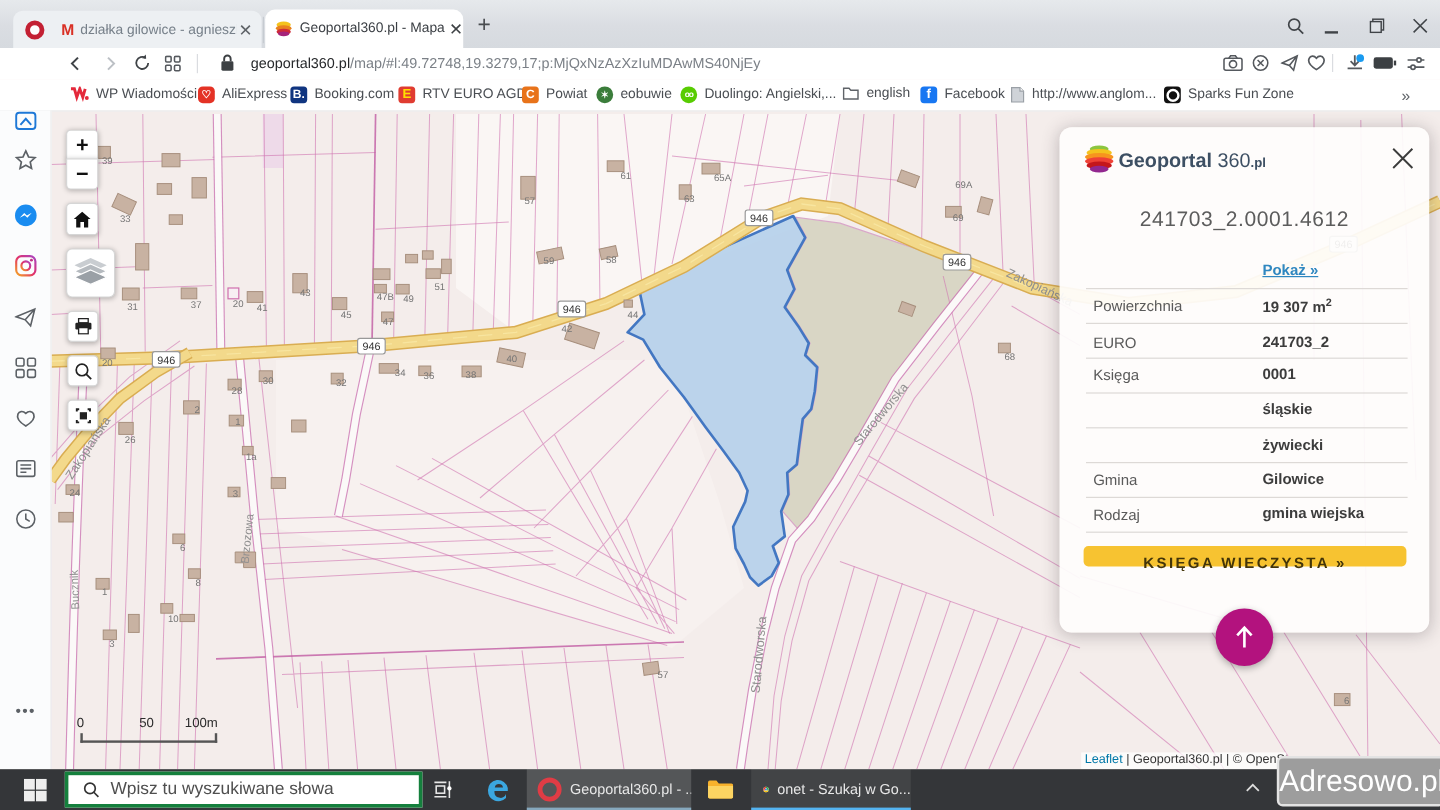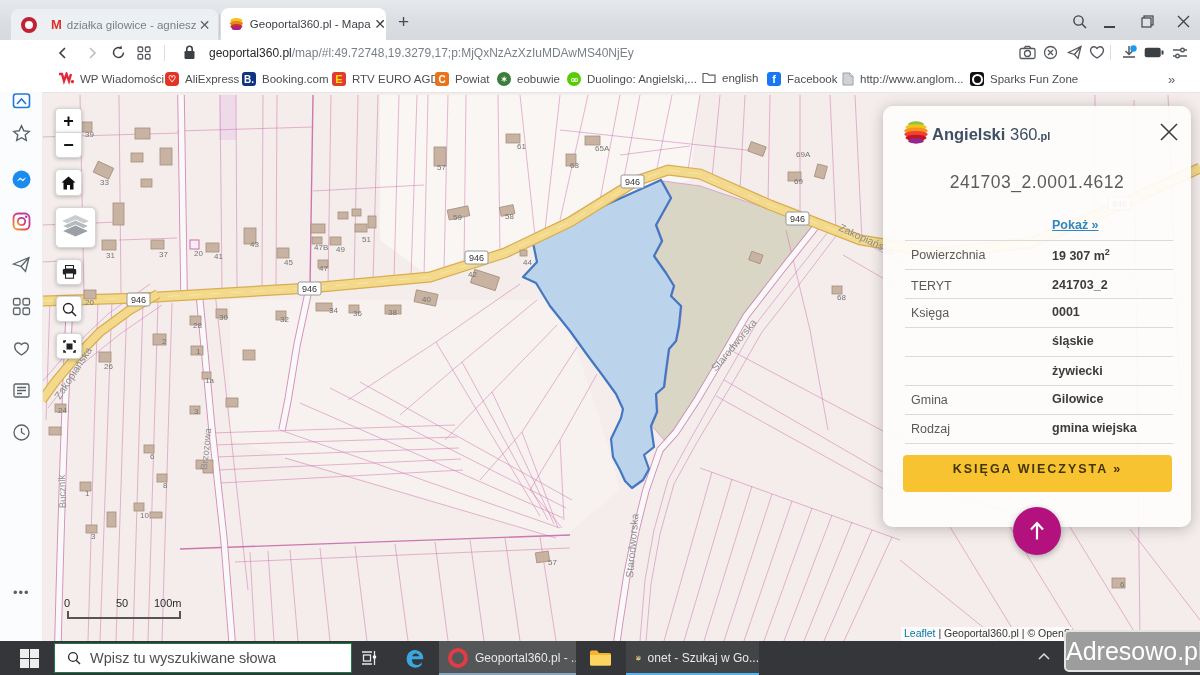--- a/index.html
+++ b/index.html
@@ -29,29 +29,29 @@
 #sidebar{left:0;top:92px;width:42px;height:549px;background:#fbfcfd;border-right:1px solid #ececec;}
 .sic{position:absolute;left:12px;width:19px;height:19px;color:#5c6166;}
 
 .mbtn{position:absolute;background:#fff;border:1px solid #d6d6d6;border-radius:4px;box-shadow:0 1px 4px rgba(0,0,0,.25);display:flex;align-items:center;justify-content:center;color:#111;}
 
 #panel{left:883px;top:106px;width:308px;height:421px;background:rgba(254,253,252,.93);border-radius:10px;box-shadow:0 2px 14px rgba(60,50,60,.3);}
 #panel .row{position:absolute;left:28px;width:262px;font-size:12.5px;color:#5a5a5a;}
 #panel .val{position:absolute;left:169px;font-weight:bold;color:#3c3c3c;font-size:12.5px;}
 #panel .div{position:absolute;left:22px;width:268px;height:1px;background:#ddd9d6;}
 #ptitle{left:0;top:66px;width:308px;text-align:center;font-size:17.5px;color:#5c5c5c;letter-spacing:.5px;}
-#kwbtn{left:20px;top:349px;width:269px;height:37px;background:#f7c331;border-radius:4px;text-align:center;line-height:29px;font-size:12.5px;font-weight:bold;color:#433509;letter-spacing:2px;}
+#kwbtn{left:20px;top:349px;width:269px;height:17px;background:#f7c331;border-radius:4px;text-align:center;line-height:29px;font-size:12.5px;font-weight:bold;color:#433509;letter-spacing:2px;}
 #pinkcircle{left:1013px;top:507px;width:48px;height:48px;border-radius:50%;background:#b3127e;box-shadow:0 2px 6px rgba(0,0,0,.3);}
 
 #attrib{left:901px;top:627px;width:165px;height:14px;overflow:hidden;background:rgba(255,255,255,.75);font-size:10.5px;color:#333;padding:0 3px;white-space:nowrap;}
 #attrib a{color:#0078a8;text-decoration:none;}
 #scalebar{left:67px;top:611px;width:110px;height:6px;border:2px solid #555;border-top:none;}
 
 #taskbar{left:0;top:641px;width:1200px;height:34px;background:#343639;}
-#tsearch{left:54px;top:643px;width:298px;height:30px;background:#fff;border:1px solid #15803d;box-sizing:border-box;display:flex;align-items:center;}
+#tsearch{left:54px;top:643px;width:298px;height:30px;background:#fff;border:3px solid #15803d;box-sizing:border-box;display:flex;align-items:center;}
 #tsearch span{font-size:14.5px;color:#4f4f4f;margin-left:9px;}
 .tbtn{position:absolute;top:641px;height:34px;background:rgba(255,255,255,.07);display:flex;align-items:center;overflow:hidden;}
 .tbtn .lbl{color:#e8e8e8;font-size:12px;margin-left:7px;white-space:nowrap;}
 .underl{position:absolute;top:673px;height:2px;background:#76b9e8;}
 #adresowo{left:1064px;top:630px;width:140px;height:42px;background:#9d9d9d;border:2px solid #e3e3e3;border-radius:5px;box-sizing:border-box;text-align:center;line-height:38px;font-size:25px;color:#fff;}
 </style>
 </head>
 <body>
 
 <svg class="abs" style="left:42px;top:92px" width="1158" height="549" viewBox="42 92 1158 549">
@@ -474,31 +474,31 @@
 
 <div class="abs" id="panel">
   <svg style="position:absolute;left:19px;top:13px" width="28" height="28" viewBox="0 0 32 32">
     <ellipse cx="16" cy="6" rx="9" ry="3.4" fill="#8cc63f"></ellipse>
     <ellipse cx="16" cy="9.5" rx="12" ry="3.6" fill="#f4c21d"></ellipse>
     <ellipse cx="16" cy="13.5" rx="13.5" ry="3.7" fill="#f7941e"></ellipse>
     <ellipse cx="16" cy="17.5" rx="13.5" ry="3.7" fill="#ef4136"></ellipse>
     <ellipse cx="16" cy="21.5" rx="12" ry="3.6" fill="#c4161c"></ellipse>
     <ellipse cx="16" cy="25" rx="9" ry="3.2" fill="#92278f"></ellipse>
   </svg>
-  <div style="position:absolute;left:49px;top:19px;font-size:16.5px;color:#3d4f63;"><b>Angielski</b> <span style="font-weight:300">360</span><span style="font-size:11px;font-weight:bold">.pl</span></div>
+  <div style="position:absolute;left:49px;top:19px;font-size:16.5px;color:#3d4f63;"><b>Geoportal</b> <span style="font-weight:300">360</span><span style="font-size:11px;font-weight:bold">.pl</span></div>
   <svg style="position:absolute;left:276px;top:16px" width="20" height="20" viewBox="0 0 20 20">
       <path d="M2 2 L18 18 M18 2 L2 18" stroke="#3c3c3c" stroke-width="1.6"></path>
     </svg>
   <div class="abs" id="ptitle">241703_2.0001.4612</div>
     <div class="val" style="top:112px;color:#2f87c0;text-decoration:underline;">Pokaż »</div>
   <div class="div" style="top:134px"></div>
   <div class="row" style="top:142px">Powierzchnia</div>
     <div class="val" style="top:141px">19 307 m<sup style="font-size:9px">2</sup></div>
   <div class="div" style="top:163px"></div>
-  <div class="row" style="top:173px">TERYT</div>
+  <div class="row" style="top:173px">EURO</div>
     <div class="val" style="top:172px">241703_2</div>
   <div class="div" style="top:192px"></div>
   <div class="row" style="top:200px">Księga</div>
     <div class="val" style="top:199px">0001</div>
   <div class="div" style="top:221px"></div>
     <div class="val" style="top:228px">śląskie</div>
   <div class="div" style="top:250px"></div>
     <div class="val" style="top:258px">żywiecki</div>
   <div class="div" style="top:279px"></div>
   <div class="row" style="top:287px">Gmina</div>

